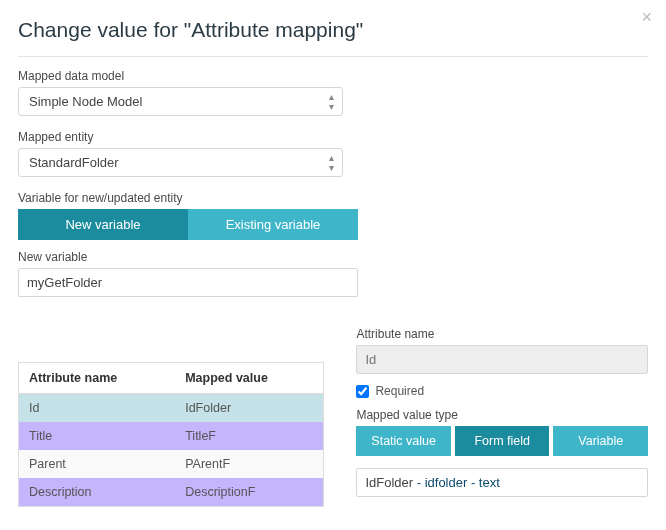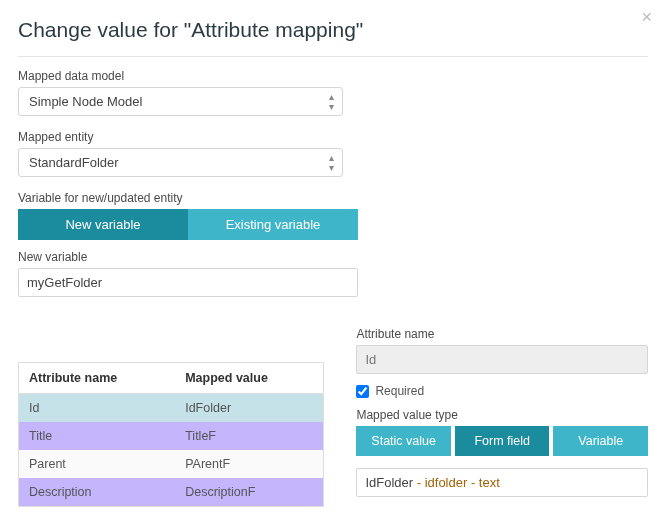--- a/index.html
+++ b/index.html
@@ -139,21 +139,21 @@
     text-align: center;
     color: #fff;
     font-size: 12.5px;
     cursor: pointer;
     margin-right: 4px;
   }
   .btn3:last-child { margin-right: 0; }
   .btn3.active { background: #1b8b9e; }
   .btn3.inactive { background: #3fb5c9; }
 
-  .muted { color: #a16207; }
+  .muted { color: #0c4a6e; }
 </style>
 </head>
 <body>
 
 <div class="modal">
   <span class="close">×</span>
 
   <h1 class="title">Change value for "Attribute mapping"</h1>
   <hr class="hr">
 

